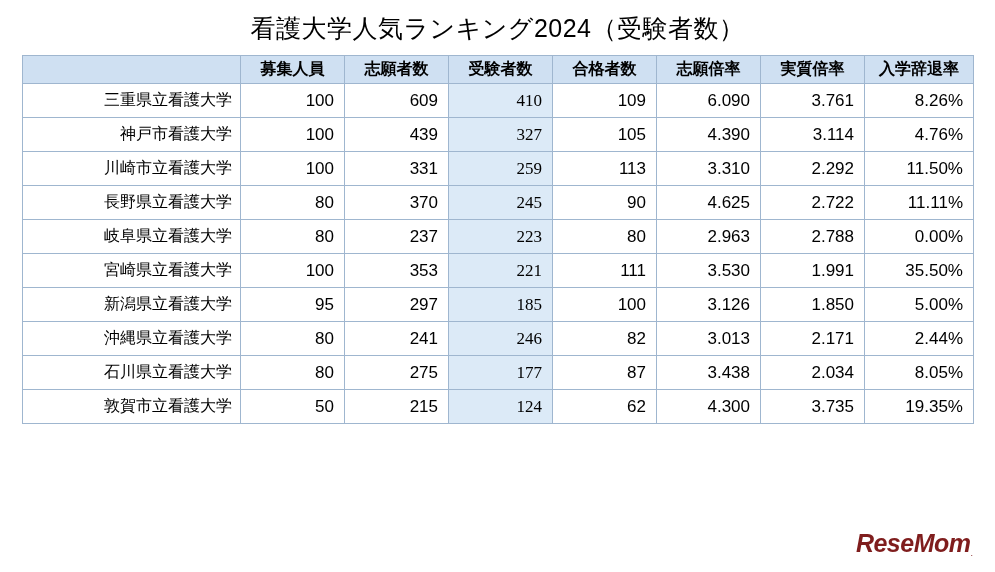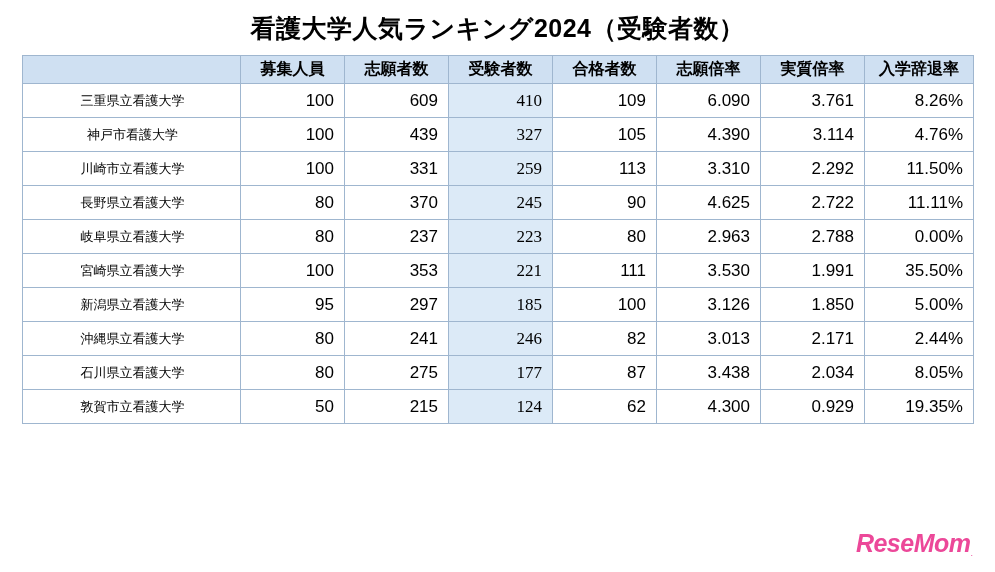--- a/index.html
+++ b/index.html
@@ -11,21 +11,21 @@
     height: 572px;
     background: #ffffff;
     font-family: "Liberation Sans", sans-serif;
     color: #000000;
     position: relative;
     overflow: hidden;
   }
   #page-title {
     text-align: center;
     font-size: 25px;
-    font-weight: bold;
+    font-weight: normal;
     letter-spacing: 0.5px;
     padding-top: 12px;
     padding-bottom: 10px;
     color: #000;
   }
   .table-wrap {
     margin: 0 22px;
   }
   table {
     border-collapse: collapse;
@@ -46,22 +46,22 @@
     text-align: center;
     font-weight: bold;
     font-size: 16px;
     color: #000;
     height: 28px;
   }
   thead th.corner {
     background: #cfe0f2;
   }
   tbody td.name {
-    text-align: center;
-    font-size: 13px;
+    text-align: right;
+    font-size: 16px;
     padding-left: 10px;
     background: #ffffff;
   }
   tbody td.num {
     text-align: right;
     background: #ffffff;
     padding-right: 10px;
   }
   tbody td.highlight {
     background: #dceaf7;
@@ -75,21 +75,21 @@
   col.c5 { width: 104px; }
   col.c6 { width: 104px; }
   col.c7 { width: 109px; }
   #watermark {
     position: absolute;
     right: 22px;
     bottom: 14px;
     font-size: 25px;
     font-weight: bold;
     font-style: italic;
-    color: #ec4899;
+    color: #7f1d1d;
     letter-spacing: -0.5px;
   }
   #watermark .sub {
     font-size: 9px;
     font-style: normal;
     font-weight: normal;
     letter-spacing: 0;
     vertical-align: bottom;
   }
 </style>
@@ -213,20 +213,20 @@
           <td class="num">2.034</td>
           <td class="num">8.05%</td>
         </tr>
         <tr>
           <td class="name">敦賀市立看護大学</td>
           <td class="num">50</td>
           <td class="num">215</td>
           <td class="num highlight">124</td>
           <td class="num">62</td>
           <td class="num">4.300</td>
-          <td class="num">0.929</td>
+          <td class="num">3.735</td>
           <td class="num">19.35%</td>
         </tr>
       </tbody>
   </table>
 </div>
 
 <div id="watermark"><span>ReseMom</span><span class="sub">.</span></div>
 
 </body></html>

